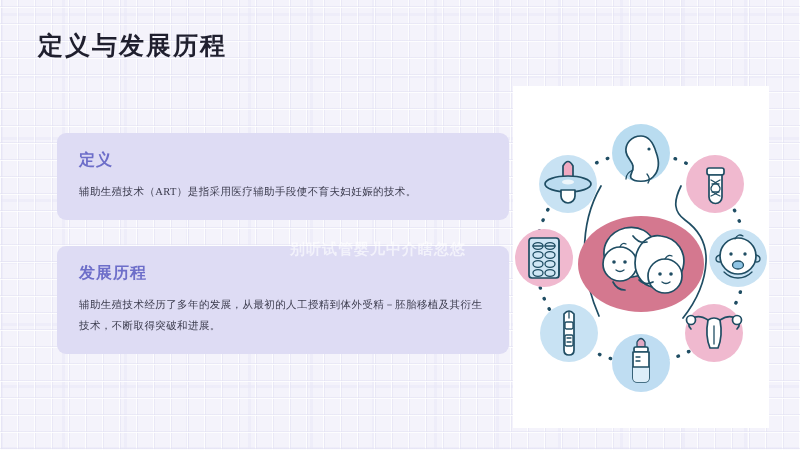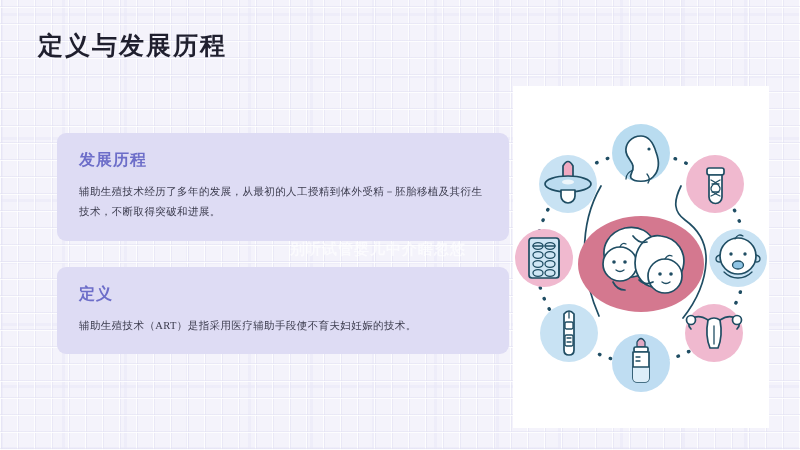--- a/index.html
+++ b/index.html
@@ -126,27 +126,27 @@
 
 <div class="bg-texture"></div>
 
 <div class="slide">
 
   <div class="page-title">定义与发展历程</div>
 
   <div class="cards">
 
     <div class="card">
+      <div class="card-heading">定义</div>
+      <div class="card-body">辅助生殖技术（ART）是指采用医疗辅助手段使不育夫妇妊娠的技术。</div>
+    </div>
+
+    <div class="card">
       <div class="card-heading">发展历程</div>
       <div class="card-body">辅助生殖技术经历了多年的发展，从最初的人工授精到体外受精－胚胎移植及其衍生技术，不断取得突破和进展。</div>
-    </div>
-
-    <div class="card">
-      <div class="card-heading">定义</div>
-      <div class="card-body">辅助生殖技术（ART）是指采用医疗辅助手段使不育夫妇妊娠的技术。</div>
     </div>
 
   </div>
 
   <div class="watermark">别听试管婴儿中介瞎忽悠</div>
 
   <div class="illustration-panel">
     <svg width="256" height="342" viewBox="0 0 256 342" xmlns="http://www.w3.org/2000/svg">
 
       <defs>

